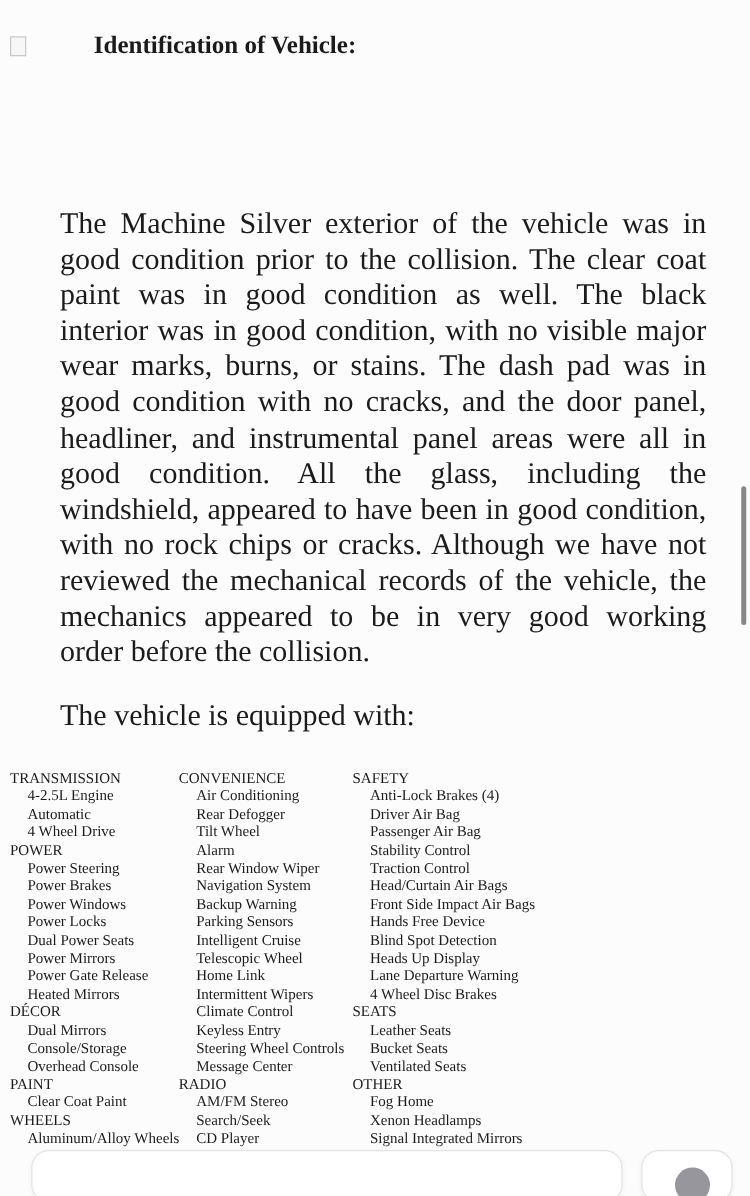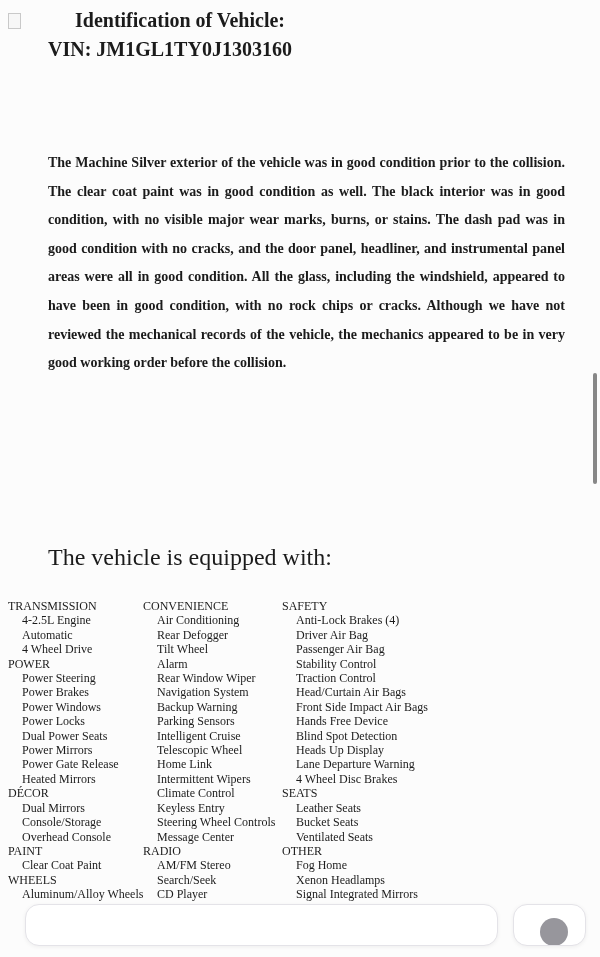--- a/index.html
+++ b/index.html
@@ -4,43 +4,42 @@
 <style>
   html, body { margin: 0; padding: 0; }
   body {
     width: 600px; height: 957px;
     background: #fcfcfc;
     overflow: hidden;
     font-family: "Liberation Serif", "DejaVu Serif", serif;
     color: #1b1b1b;
     position: relative;
   }
-  .page { position: relative; width: 600px; height: 925px; }
+  .page { position: relative; width: 600px; height: 925px; margin-top: 16px; }
 
   
   .bullet-box {
     position: absolute; left: 8px; top: 13px;
     width: 11px; height: 14px;
     border: 1.5px solid #c9c9c9;
     background: #f7f7f7;
   }
 
   
   .doc-header {
     position: absolute; left: 48px; top: 6px; width: 520px;
     font-weight: bold; font-size: 20px; line-height: 28.5px;
   }
   .doc-header .title-line { padding-left: 27px; }
 
   
   .doc-paragraph {
     position: absolute; left: 48px; top: 149px; width: 517px;
-    font-size: 14px; line-height: 28.6px;
+    font-size: 24px; line-height: 28.6px;
     text-align: justify;
-    font-weight: bold;
   }
 
   
   .equip-heading {
     position: absolute; left: 48px; top: 544px;
     font-weight: normal; font-size: 24px;
   }
 
   
   .equip-col {
@@ -86,21 +85,20 @@
 </style>
 </head>
 <body>
 
 <div class="page">
 
   <div class="bullet-box"></div>
 
   <div class="doc-header">
     <div class="title-line">Identification of Vehicle:</div>
-    <div>VIN: JM1GL1TY0J1303160</div>
   </div>
 
   <div class="doc-paragraph">The Machine Silver exterior of the vehicle was in good condition prior to the collision. The clear coat paint was in good condition as well.  The black interior was in good condition, with no visible major wear marks, burns, or stains. The dash pad was in good condition with no cracks, and the door panel, headliner, and instrumental panel areas were all in good condition. All the glass, including the windshield, appeared to have been in good condition, with no rock chips or cracks.  Although we have not reviewed the mechanical records of the vehicle, the mechanics appeared to be in very good working order before the collision.</div>
 
   <div class="equip-heading">The vehicle is equipped with:</div>
 
   <div class="equip-col equip-col-0">
       <div class="equip-category">TRANSMISSION</div>
       <div class="equip-item">4-2.5L Engine</div>
       <div class="equip-item">Automatic</div>

